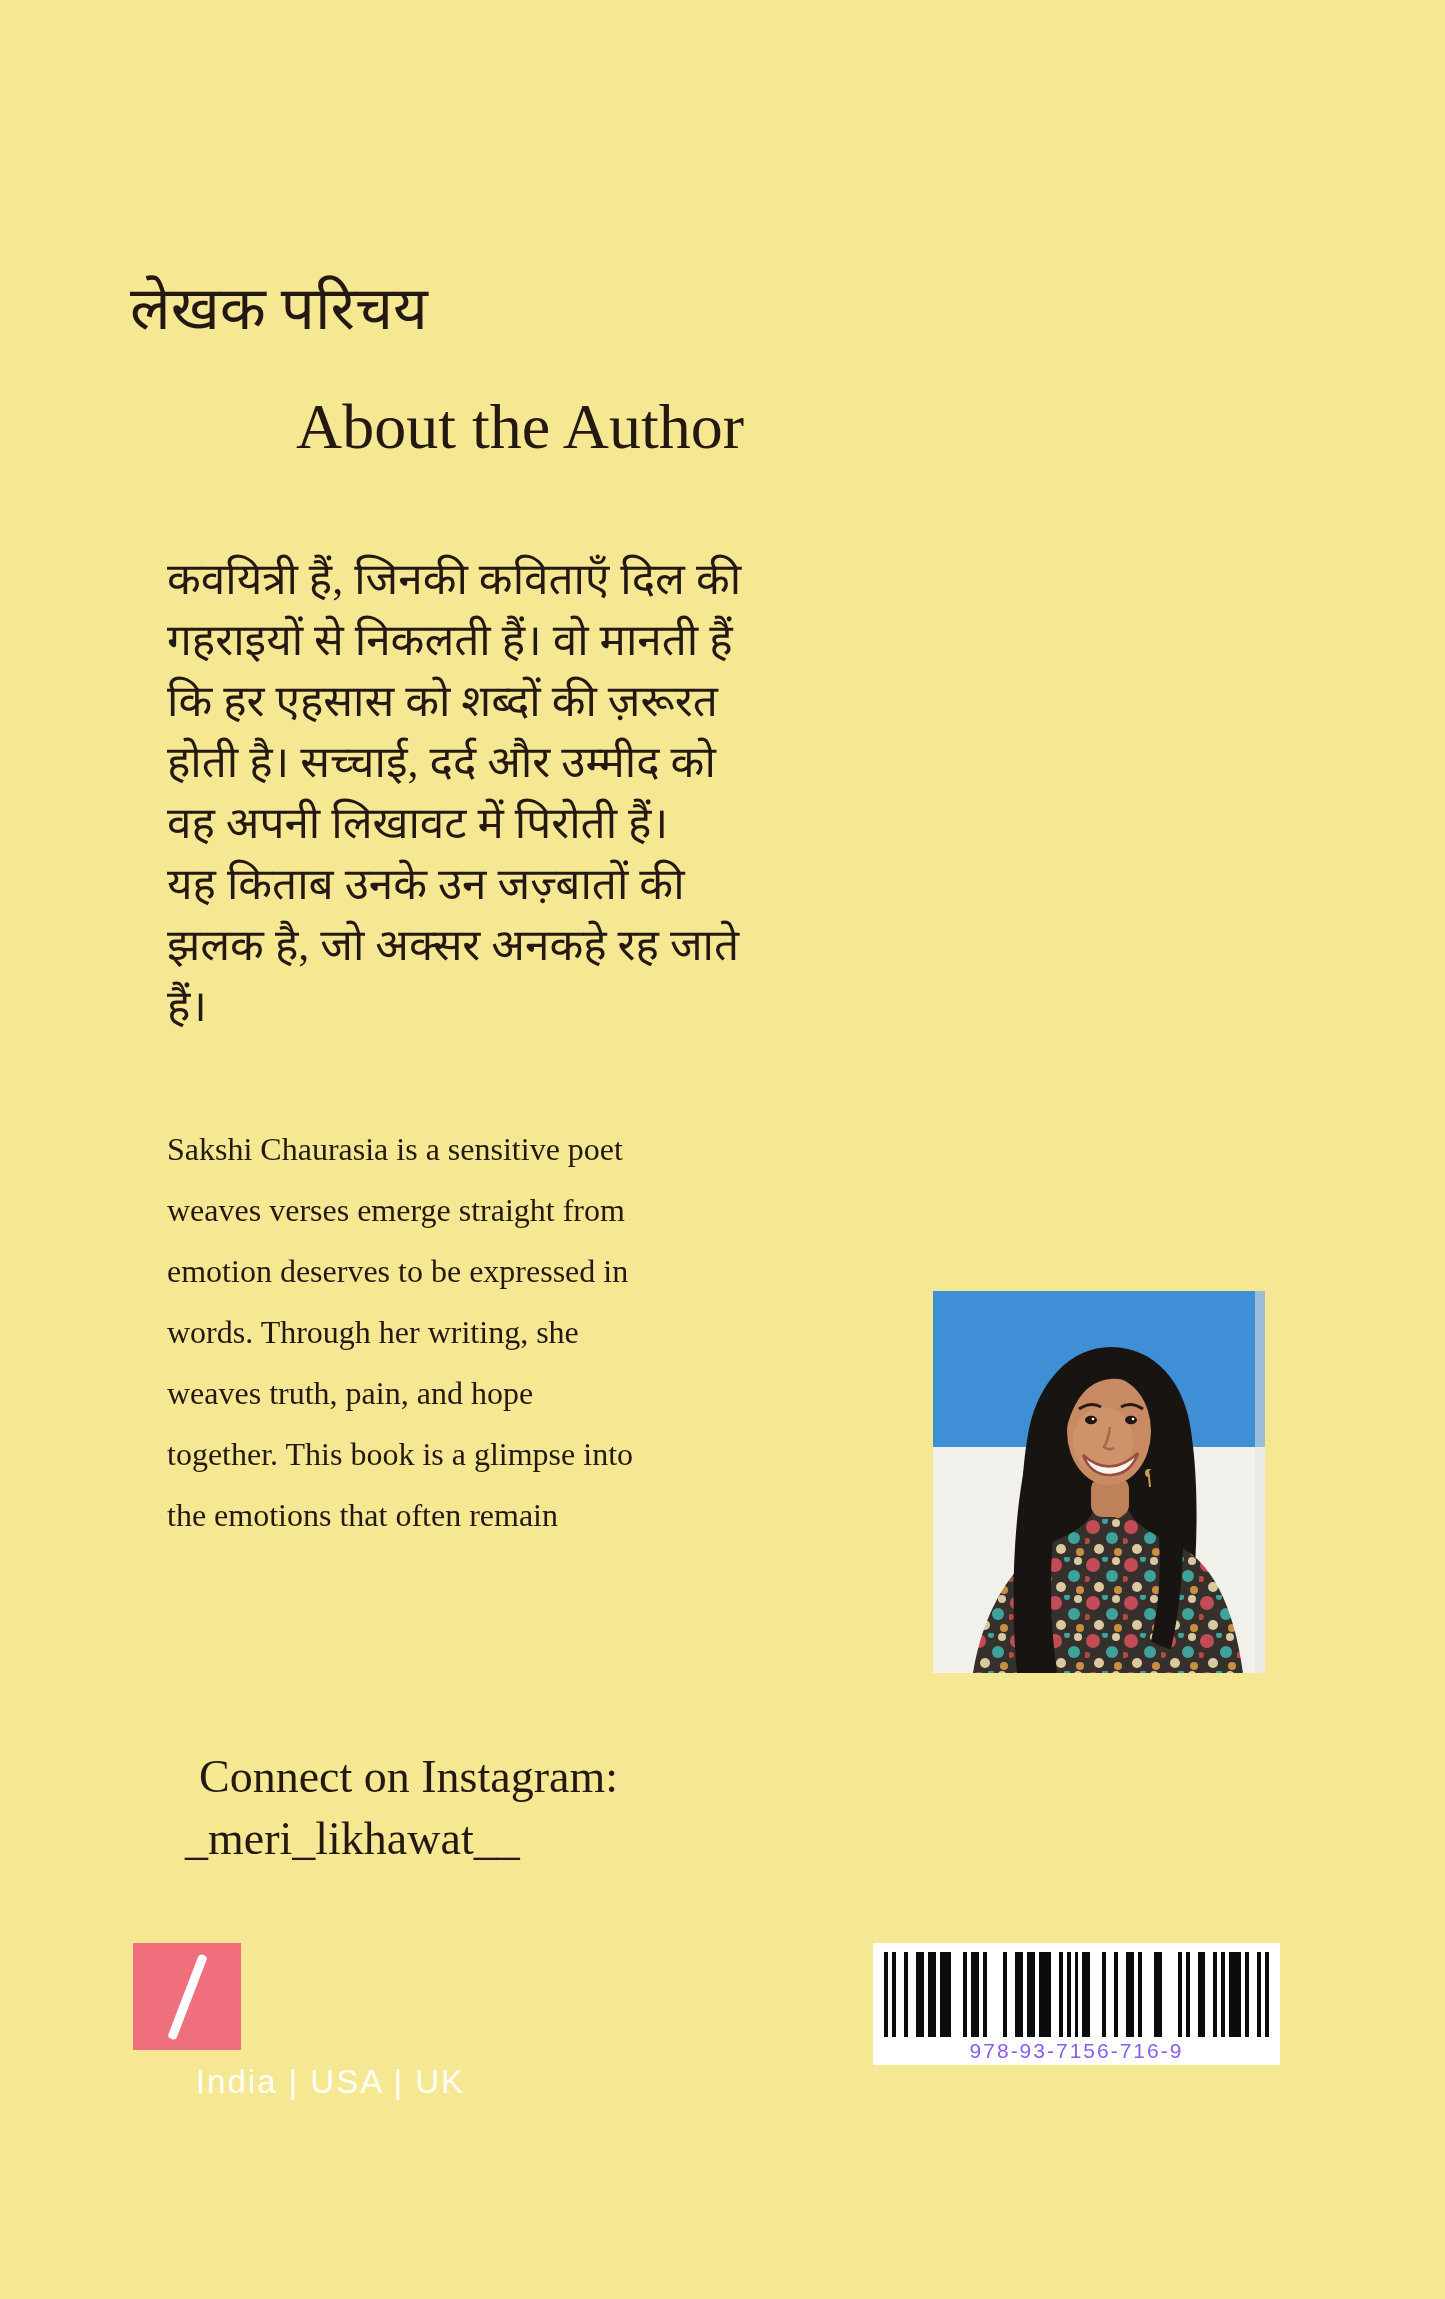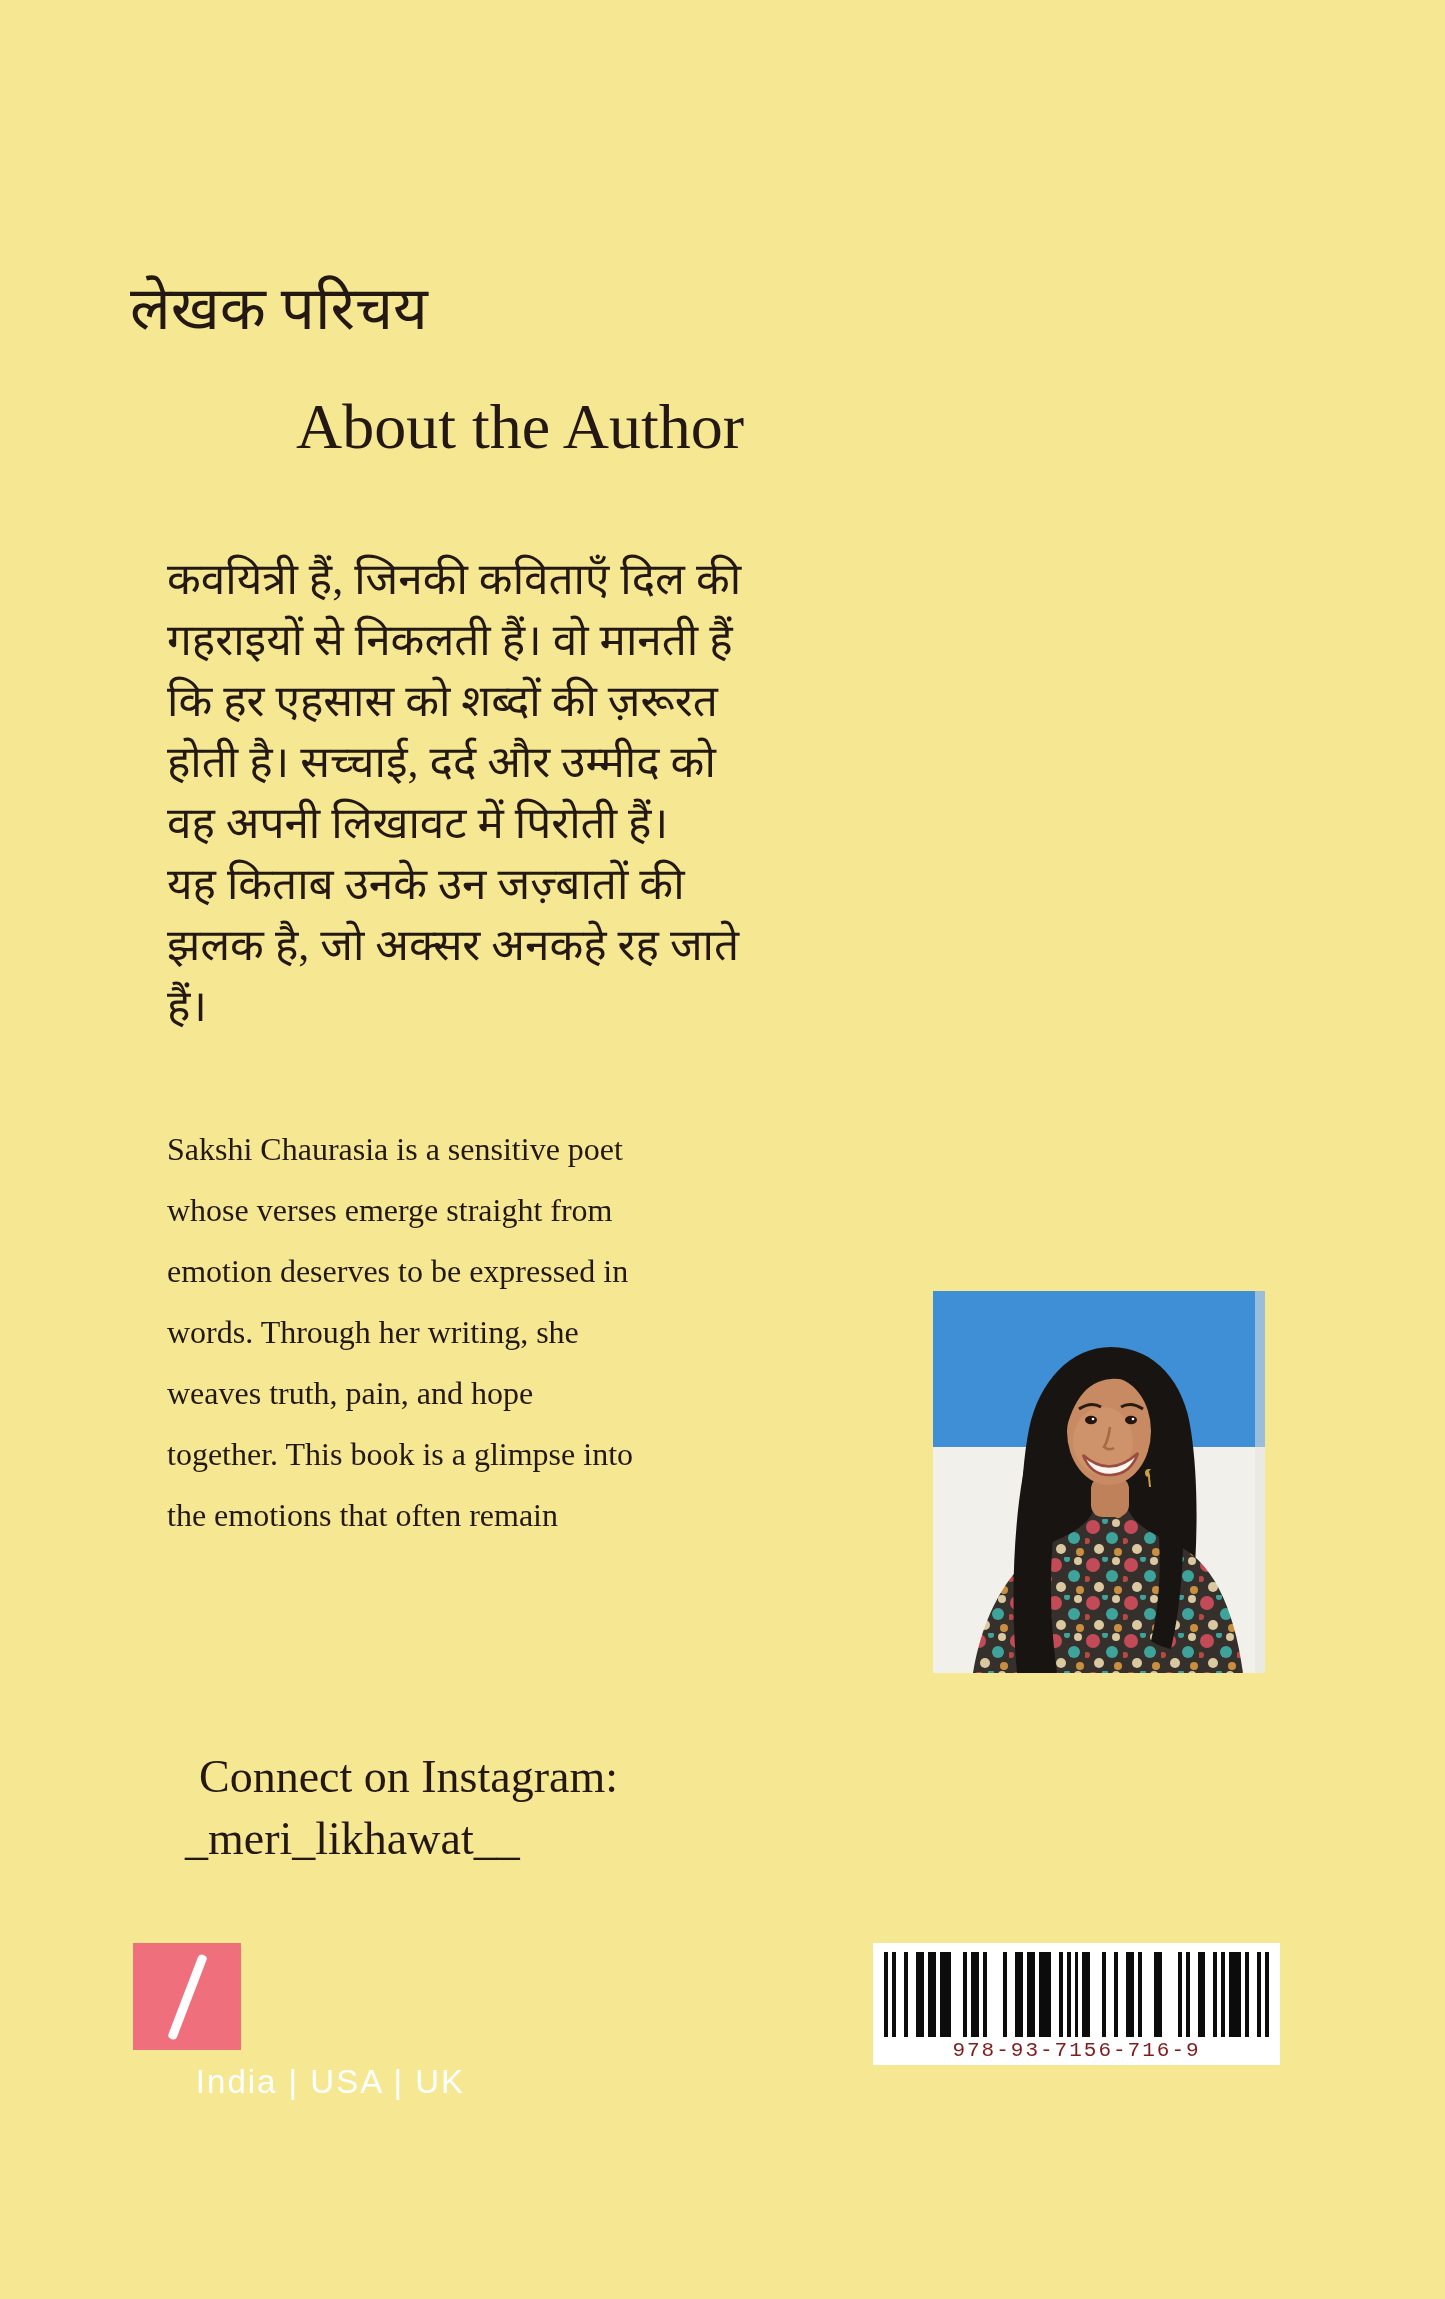--- a/index.html
+++ b/index.html
@@ -50,22 +50,22 @@
   }
   .barcode-bars{
     position:absolute;left:11px;top:9px;width:385px;height:85px;
     display:flex;align-items:stretch;
   }
   .barcode-bars span{height:100%;}
   .bar-b{background:#0c0c0c;}
   .bar-w{background:transparent;}
   .barcode-isbn{
     position:absolute;left:0;top:96px;width:100%;text-align:center;
-    font-family:Liberation Mono, monospace;
-    font-size:21px;color:#7f1d1d;letter-spacing:2px;
+    font-family:Liberation Sans, sans-serif;
+    font-size:21px;color:#8b5cf6;letter-spacing:2px;
   }
 </style>
 </head>
 <body>
 
 <div class="page">
 
   <div class="title-hi">लेखक परिचय</div>
   <div class="title-en">About the Author</div>
 
@@ -74,21 +74,21 @@
       <div>गहराइयों से निकलती हैं। वो मानती हैं</div>
       <div>कि हर एहसास को शब्दों की ज़रूरत</div>
       <div>होती है। सच्चाई, दर्द और उम्मीद को</div>
       <div>वह अपनी लिखावट में पिरोती हैं।</div>
       <div>यह किताब उनके उन जज़्बातों की</div>
       <div>झलक है, जो अक्सर अनकहे रह जाते</div>
       <div>हैं।</div>
     </div>
   <div class="para para-en">
       <div>Sakshi Chaurasia is a sensitive poet</div>
-      <div>whose verses emerge straight from</div>
+      <div>weaves verses emerge straight from</div>
       <div>emotion deserves to be expressed in</div>
       <div>words. Through her writing, she</div>
       <div>weaves truth, pain, and hope</div>
       <div>together. This book is a glimpse into</div>
       <div>the emotions that often remain</div>
     </div>
 
   <div class="social">
     <div class="indent">Connect on Instagram:</div>
     <div>_meri_likhawat__</div>

